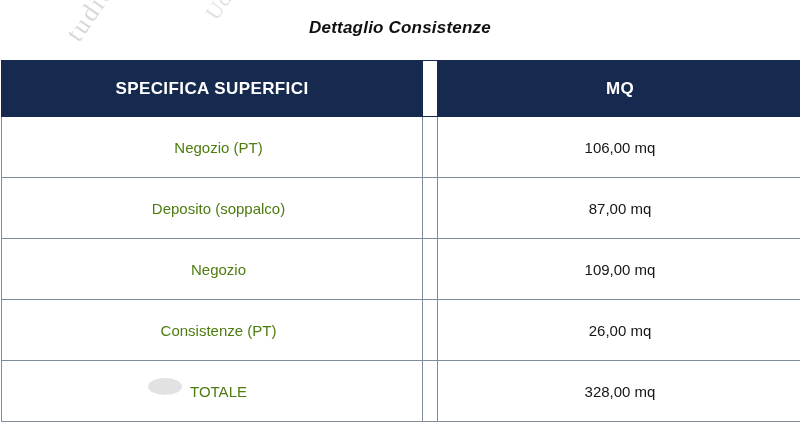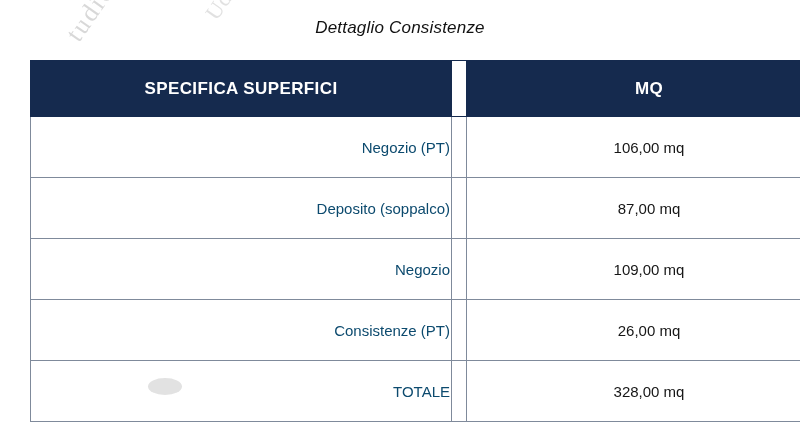--- a/index.html
+++ b/index.html
@@ -54,34 +54,34 @@
     height: 17px;
     border-radius: 50%;
     background: #d8d8d8;
     opacity: 0.75;
     pointer-events: none;
   }
 
   .doc-title {
     text-align: center;
     font-style: italic;
-    font-weight: normal;
+    font-weight: bold;
     font-size: 17px;
     color: #111111;
     padding-top: 18px;
     letter-spacing: 0.2px;
     position: relative;
     z-index: 2;
   }
 
   .table-wrap {
     position: relative;
     z-index: 2;
-    margin: 22px 0 0 12px;
-    padding: 0 18px;
+    margin: 22px 0 0 0;
+    padding: 0 1px;
   }
 
   table.consistenze {
     width: 794px;
     border-collapse: collapse;
     table-layout: fixed;
   }
 
   table.consistenze thead th {
     background: #152a4e;
@@ -106,22 +106,22 @@
   table.consistenze thead th.col-mq { width: 362px; }
 
   table.consistenze tbody td {
     height: 58px;
     font-size: 15px;
     border: 1px solid #7f8a9b;
     background: transparent;
   }
   td.cell-label {
     padding-left: 14px;
-    text-align: right;
-    color: #0c4a6e;
+    text-align: center;
+    color: #4d7c0f;
   }
   td.cell-gap {
     padding: 0;
     border-left: 1px solid #7f8a9b;
     border-right: 1px solid #7f8a9b;
   }
   td.cell-value {
     text-align: center;
     color: #161616;
   }

